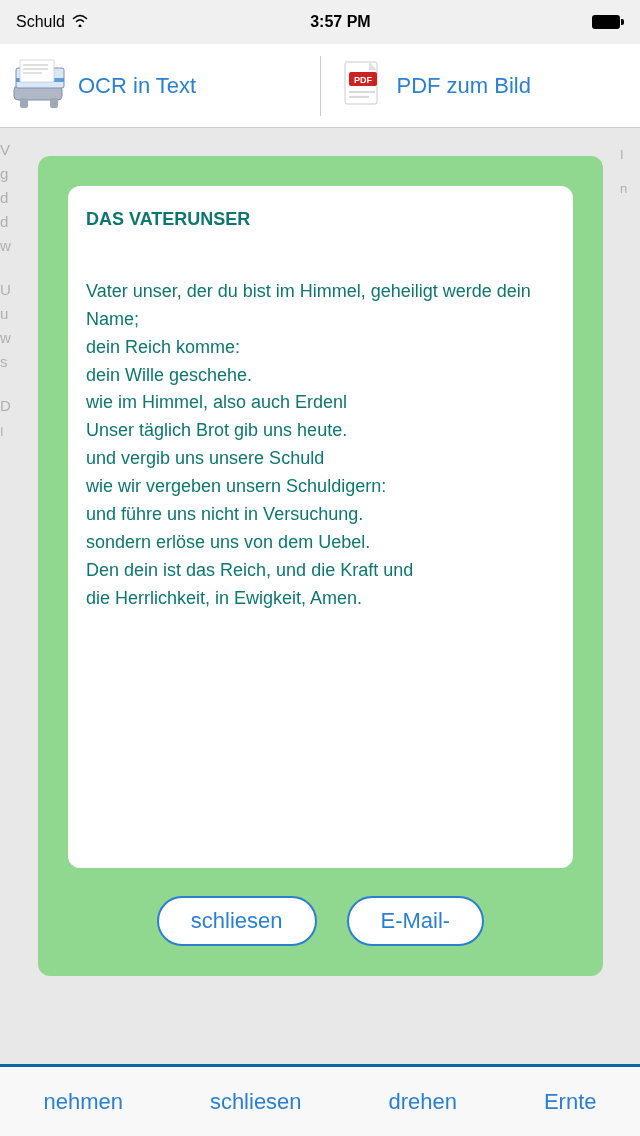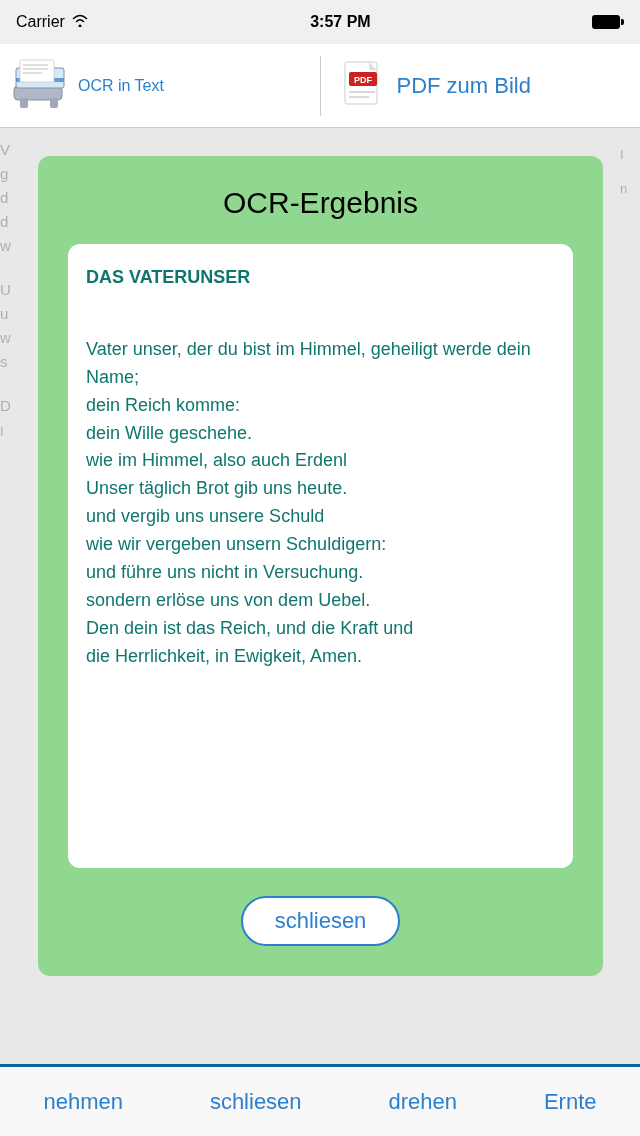--- a/index.html
+++ b/index.html
@@ -83,21 +83,21 @@
 
     
     .scanner-icon-wrap {
       width: 60px;
       height: 55px;
       position: relative;
       flex-shrink: 0;
     }
 
     .tab-label-ocr {
-      font-size: 16px;
+      font-size: 22px;
       color: #2b7fcd;
       font-weight: 400;
     }
 
     .tab-label-pdf {
       font-size: 22px;
       color: #2b7fcd;
       font-weight: 400;
       text-align: right;
     }
@@ -216,21 +216,21 @@
     .pdf-svg {
       width: 48px;
       height: 52px;
     }
   </style>
 </head>
 <body>
 
 <div class="status-bar">
   <div class="status-carrier">
-    <span>Carrier</span>
+    <span>Schuld</span>
     <span class="wifi-icon">
       <svg width="18" height="14" viewBox="0 0 18 14">
         <path d="M9 11.5 A1.5 1.5 0 1 1 9 14.5 A1.5 1.5 0 0 1 9 11.5Z" fill="#000"></path>
         <path d="M5.5 8.5 Q9 5 12.5 8.5" stroke="#000" stroke-width="1.5" fill="none" stroke-linecap="round"></path>
         <path d="M2.5 5.5 Q9 -0.5 15.5 5.5" stroke="#000" stroke-width="1.5" fill="none" stroke-linecap="round"></path>
       </svg>
     </span>
   </div>
   <div class="status-time">3:57 PM</div>
   <div class="battery-icon">
@@ -302,39 +302,39 @@
     <div>D</div>
     <div style="margin-top:4px; font-size:13px;">I</div>
   </div>
 
   <div style="position:absolute;right:-5px;top:0;width:30px;height:100%;color:#000;font-size:13px;line-height:2.6;opacity:0.25;overflow:hidden;padding:10px 5px;">
     <div>I</div>
     <div>n</div>
   </div>
 
   <div class="green-card">
-    <div class="card-title">OCR-Ergebnis</div>
 
     <div class="ocr-result-box">
       <div class="title-line">DAS VATERUNSER</div>
       <div style="white-space: pre-line; margin-top: 44px;">Vater unser, der du bist im Himmel, geheiligt werde dein Name;
 dein Reich komme:
 dein Wille geschehe.
 wie im Himmel, also auch Erdenl
 Unser täglich Brot gib uns heute.
 und vergib uns unsere Schuld
 wie wir vergeben unsern Schuldigern:
 und führe uns nicht in Versuchung.
 sondern erlöse uns von dem Uebel.
 Den dein ist das Reich, und die Kraft und
 die Herrlichkeit, in Ewigkeit, Amen.</div>
     </div>
 
     <div class="button-row">
       <button class="action-button">schliesen</button>
+      <button class="action-button">E-Mail-</button>
     </div>
   </div>
 </div>
 
 <div class="bottom-toolbar">
   <span class="bottom-item">nehmen</span>
   <span class="bottom-item">schliesen</span>
   <span class="bottom-item">drehen</span>
   <span class="bottom-item">Ernte</span>
 </div>

